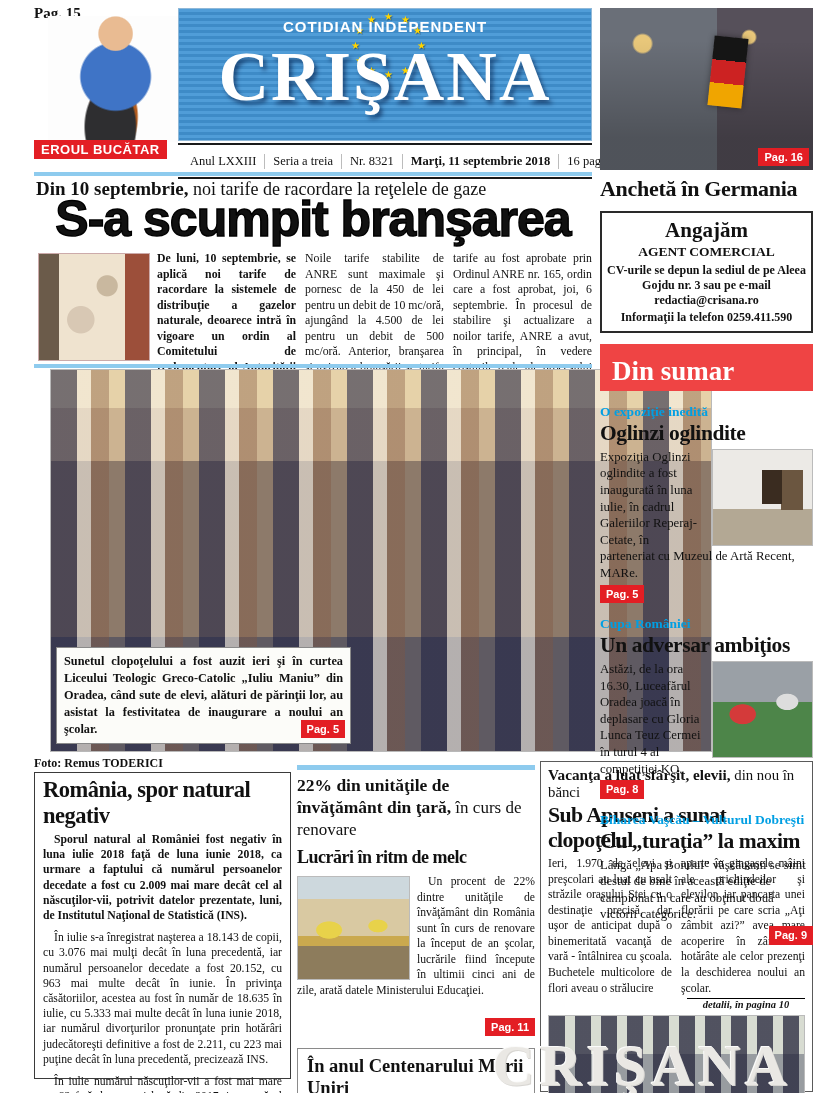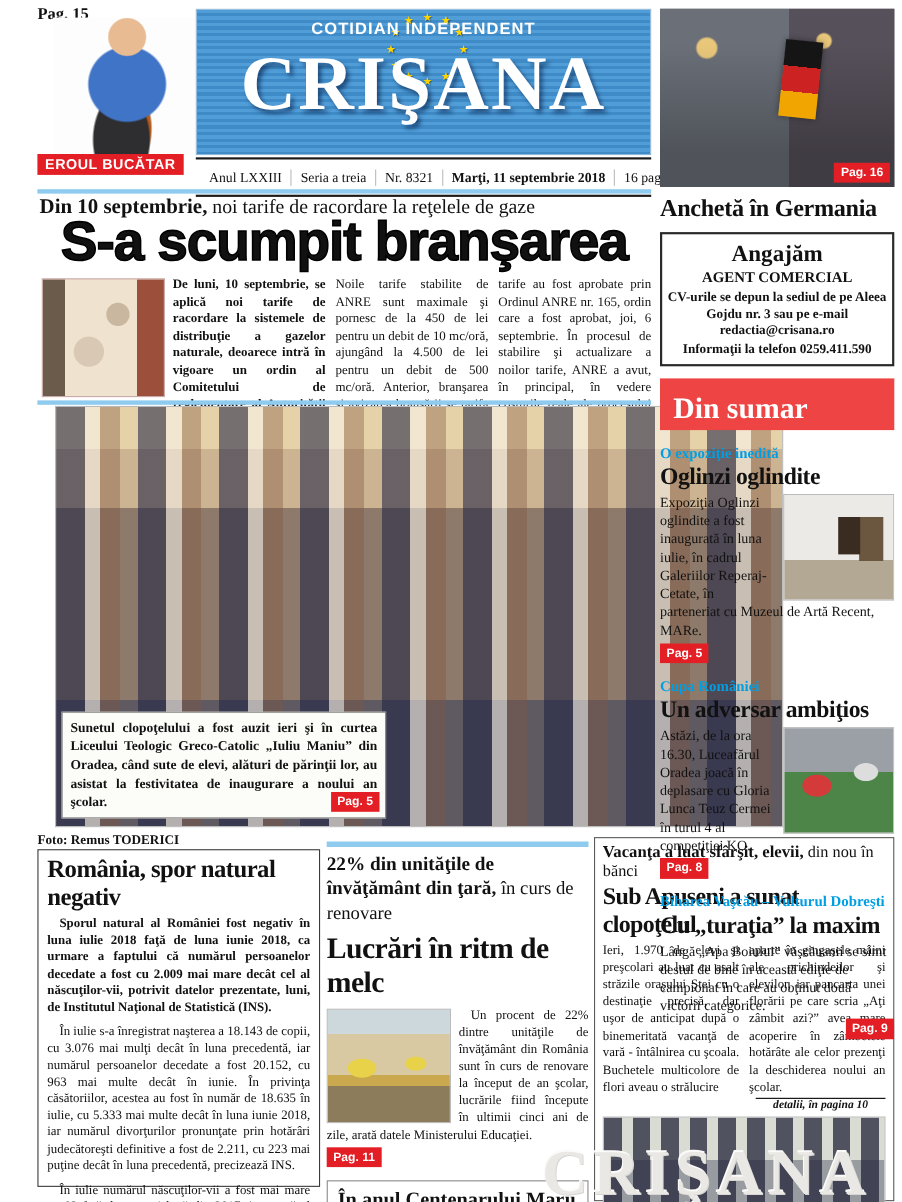--- a/index.html
+++ b/index.html
@@ -122,31 +122,31 @@
   }
   .bl-title { font-weight:bold; font-size:22.5px; letter-spacing:-.5px; margin-bottom:3px; }
   .bl-box p { font-size:11.7px; line-height:1.3; text-align:justify; text-indent:11px; margin-bottom:7px; }
   .bl-lead { font-weight:bold; }
 
   
   .bm { left:297px; top:765px; width:238px; }
   .bm-bluebar { height:5px; background:#8ecbee; margin-bottom:5px; }
   .bm-kicker { font-size:17px; line-height:1.25; }
   .bm-kicker b { font-size:17.5px; }
-  .bm-title { font-weight:bold; font-size:27px; letter-spacing:-.5px; margin:7px 0 6px 0; }
+  .bm-title { font-weight:bold; font-size:18px; letter-spacing:-.5px; margin:7px 0 6px 0; }
   .bm-photo {
     float:left; width:113px; height:104px; margin:2px 7px 2px 0;
     background:
       radial-gradient(ellipse at 28% 52%, #e8d24a 0 11%, rgba(0,0,0,0) 12%),
       radial-gradient(ellipse at 72% 48%, #e8d24a 0 8%, rgba(0,0,0,0) 9%),
       linear-gradient(180deg,#cdd8dd 0 22%, #d9c9a2 22% 58%, #caa94e 58% 68%, #8d7c5c 68% 100%);
     border:1px solid #bbb;
   }
   .bm-text { font-size:11.7px; line-height:1.33; text-align:justify; text-indent:11px; }
-  .bm-badge-row { text-align:left; margin-top:2px; }
+  .bm-badge-row { text-align:right; margin-top:18px; }
   .bm-box { border:1px solid #8a8a8a; margin-top:12px; padding:6px 9px 8px 9px; }
   .bm-box-l1 { font-weight:bold; font-size:18.5px; line-height:1.2; }
 
   
   .br-box {
     left:540px; top:761px; width:273px; height:331px;
     border:1px solid #5a5a5a; padding:4px 7px;
   }
   .br-kicker { font-size:14.8px; }
   .br-kicker b { font-size:15.2px; }

